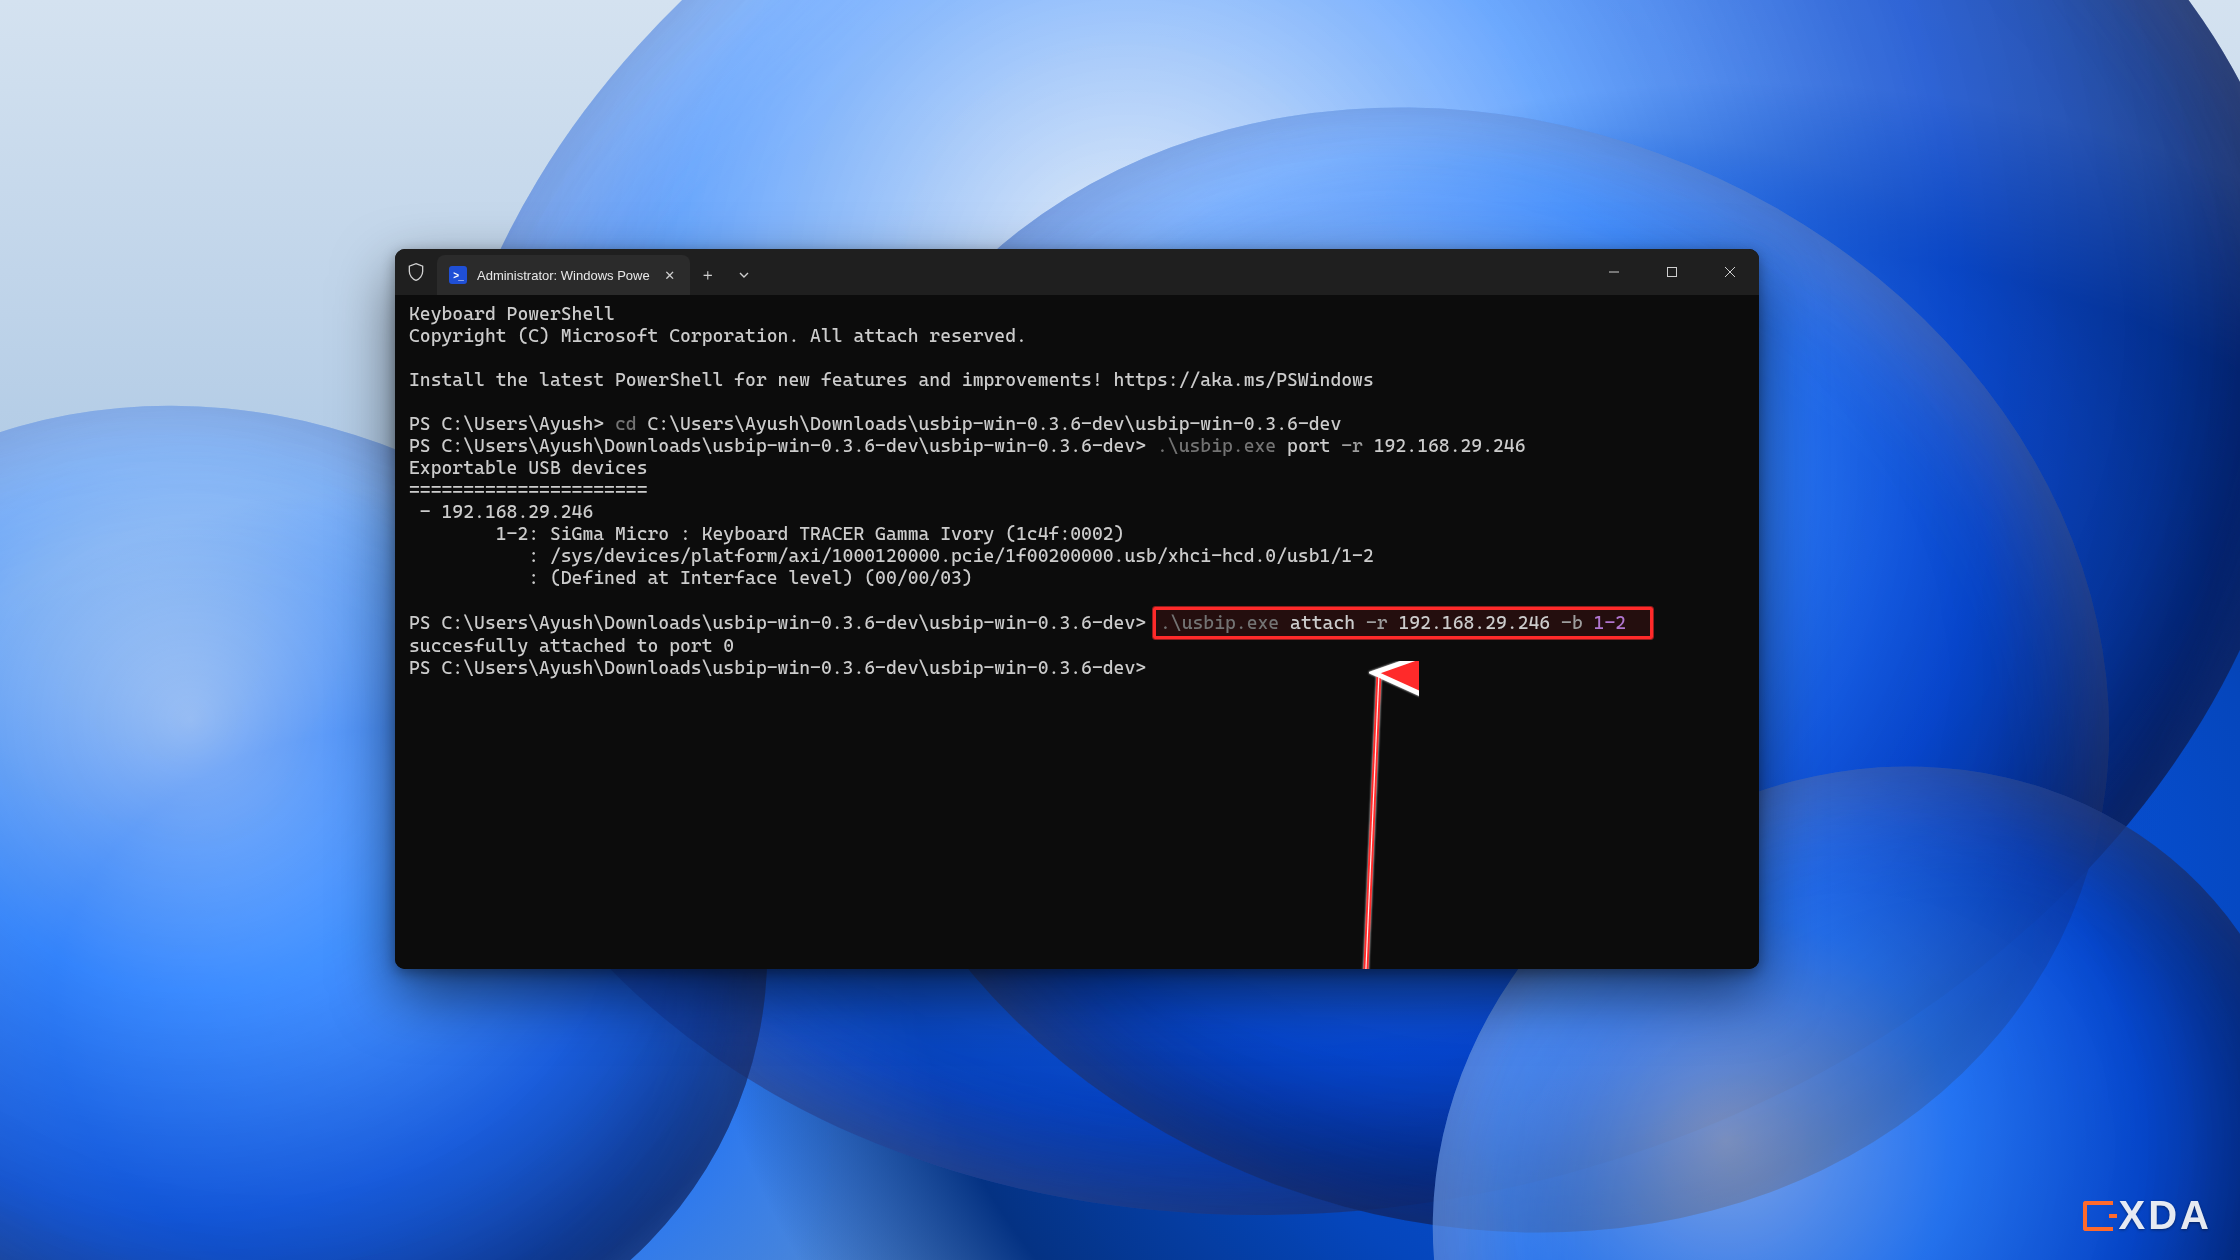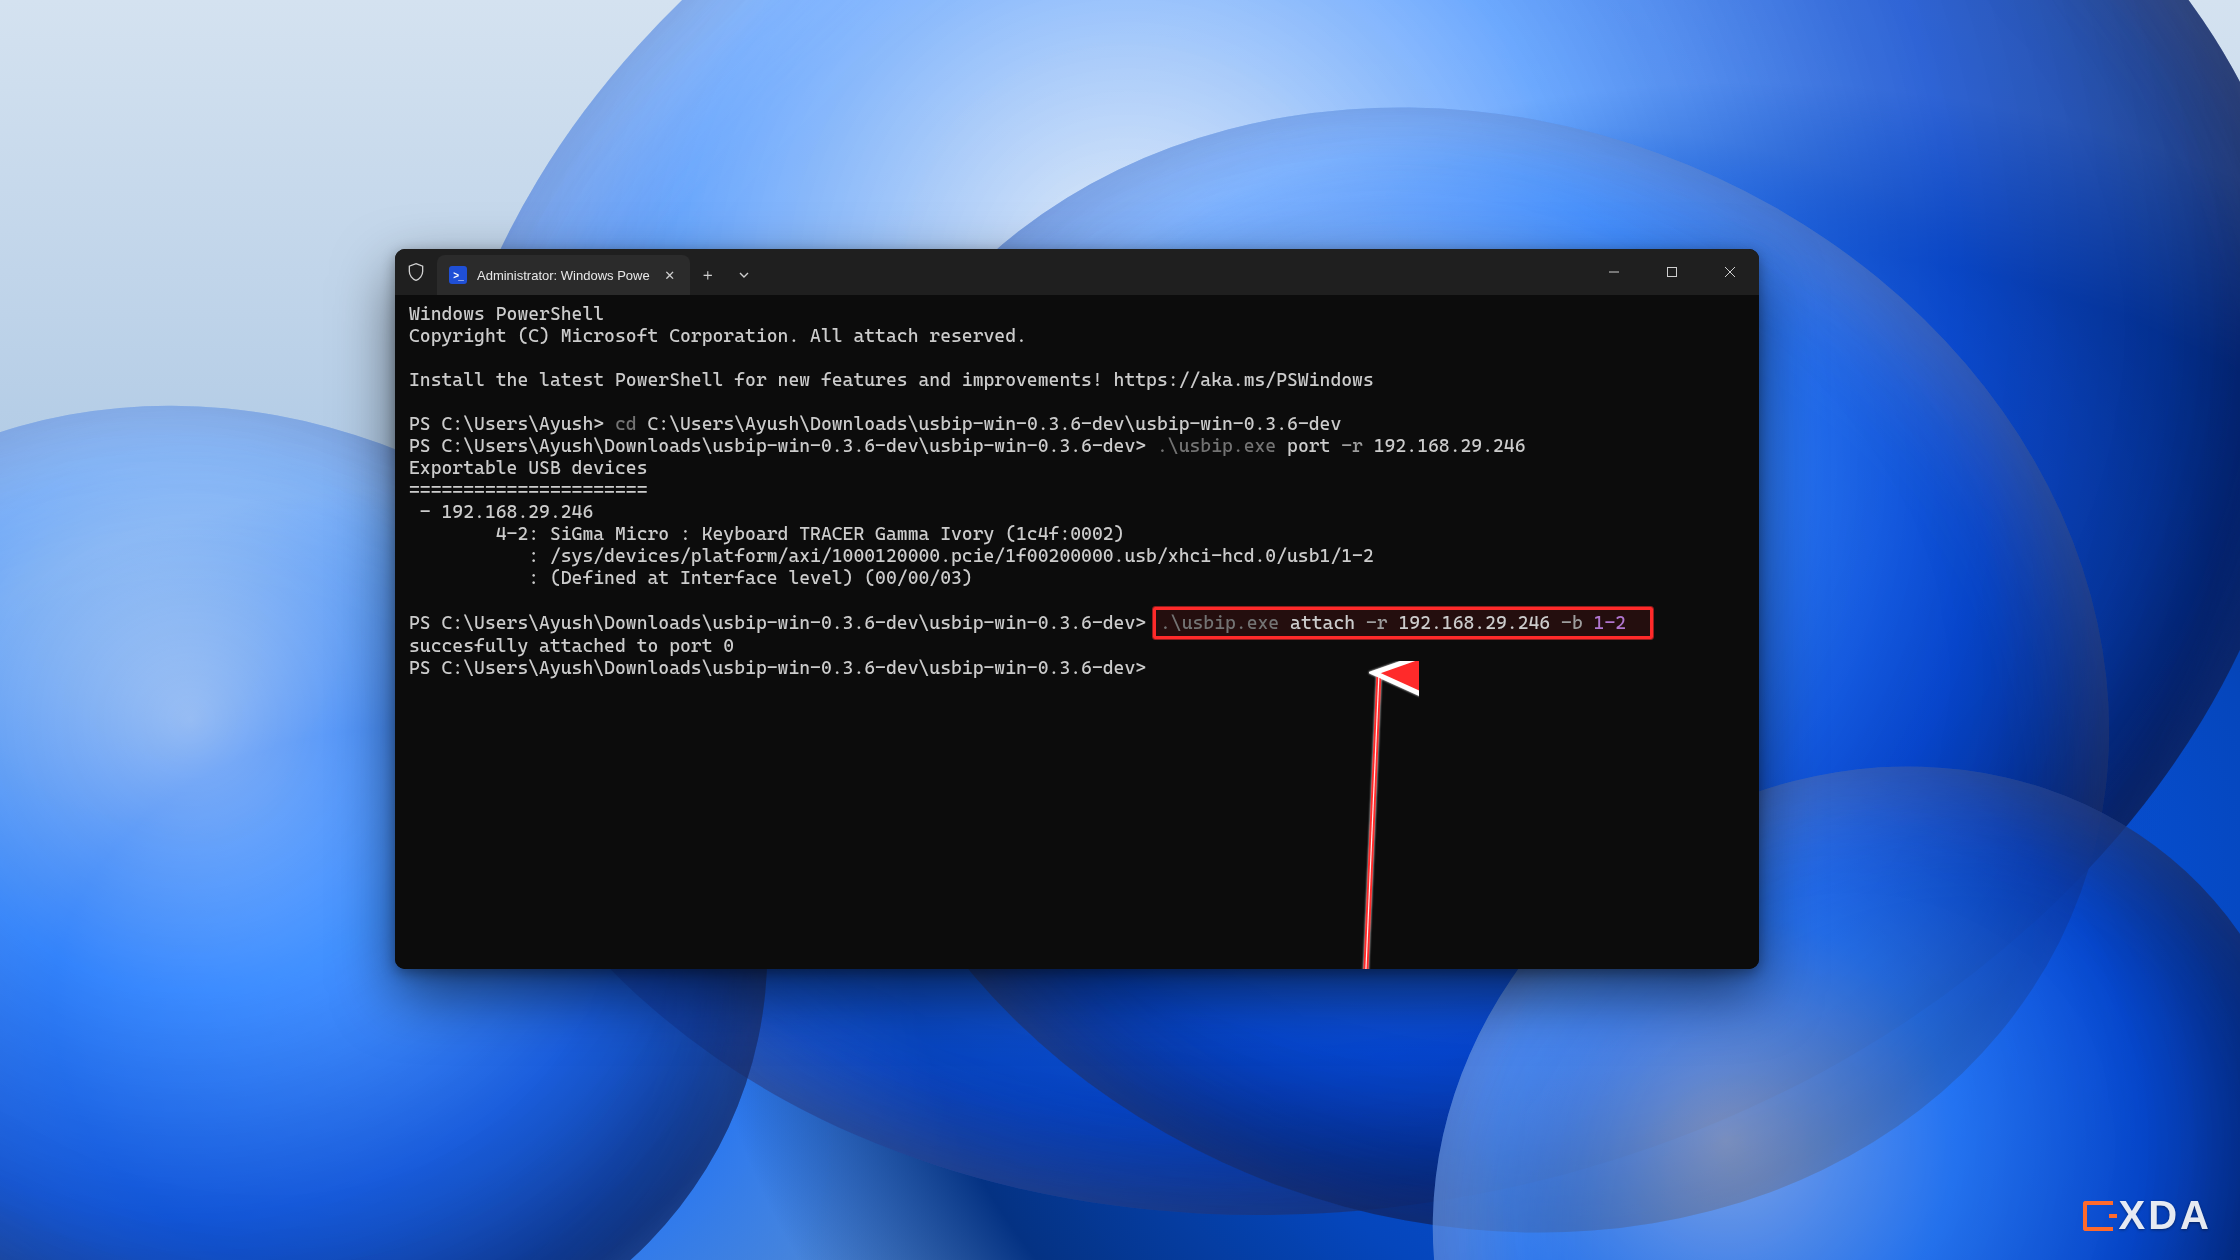--- a/index.html
+++ b/index.html
@@ -192,31 +192,31 @@
           <rect x="1.5" y="1.5" width="9" height="9"></rect>
         </svg>
     </div>
     <div class="winbtn closebtn">
       <svg viewBox="0 0 12 12" stroke="currentColor" stroke-width="1">
           <path d="M1 1 L11 11 M11 1 L1 11"></path>
         </svg>
     </div>
   </div>
 
-  <div class="console"><span>Windows PowerShell</span>
+  <div class="console"><span>Keyboard PowerShell</span>
 <span>Copyright (C) Microsoft Corporation. All attach reserved.</span>
 
 <span>Install the latest PowerShell for new features and improvements! https://aka.ms/PSWindows</span>
 
 <span>PS C:\Users\Ayush&gt; </span><span class="cmd">cd</span><span> C:\Users\Ayush\Downloads\usbip-win-0.3.6-dev\usbip-win-0.3.6-dev</span>
 <span>PS C:\Users\Ayush\Downloads\usbip-win-0.3.6-dev\usbip-win-0.3.6-dev&gt; </span><span class="cmd">.\usbip.exe</span><span> port </span><span class="flag">-r</span><span> 192.168.29.246</span>
 <span>Exportable USB devices</span>
 <span>======================</span>
 <span> - 192.168.29.246</span>
-<span>        4-2: SiGma Micro : Keyboard TRACER Gamma Ivory (1c4f:0002)</span>
+<span>        1-2: SiGma Micro : Keyboard TRACER Gamma Ivory (1c4f:0002)</span>
 <span>           : /sys/devices/platform/axi/1000120000.pcie/1f00200000.usb/xhci-hcd.0/usb1/1-2</span>
 <span>           : (Defined at Interface level) (00/00/03)</span>
 
 <span>PS C:\Users\Ayush\Downloads\usbip-win-0.3.6-dev\usbip-win-0.3.6-dev&gt; </span><span class="highlight-box"><span class="cmd">.\usbip.exe</span><span> attach </span><span class="flag">-r</span><span> 192.168.29.246 </span><span class="flag">-b</span><span class="arg"> 1-2</span></span>
 <span>succesfully attached to port 0</span>
 <span>PS C:\Users\Ayush\Downloads\usbip-win-0.3.6-dev\usbip-win-0.3.6-dev&gt; </span>
 
     <svg class="arrow" width="80" height="430">
       <defs>
         <marker id="ahead" markerWidth="14" markerHeight="18" refX="7" refY="2" orient="auto-start-reverse">

